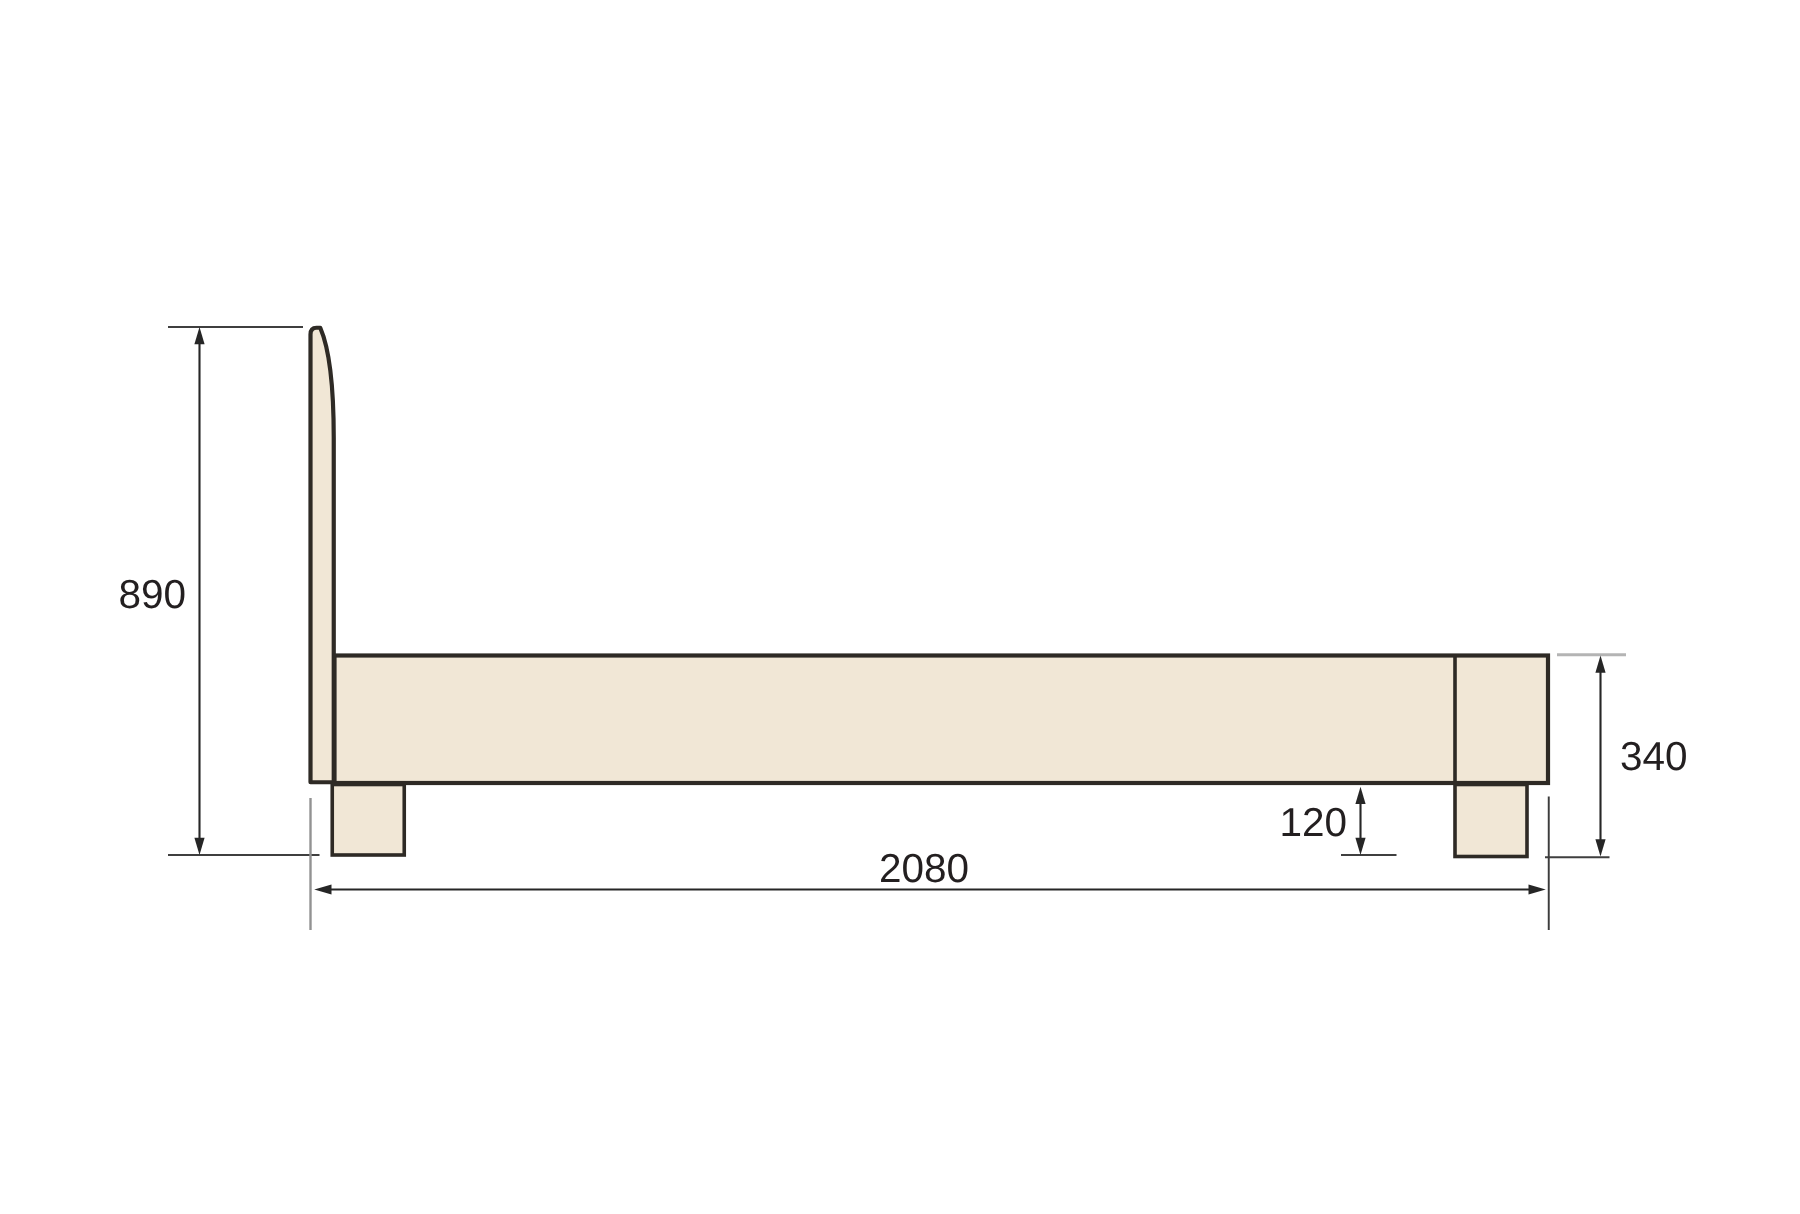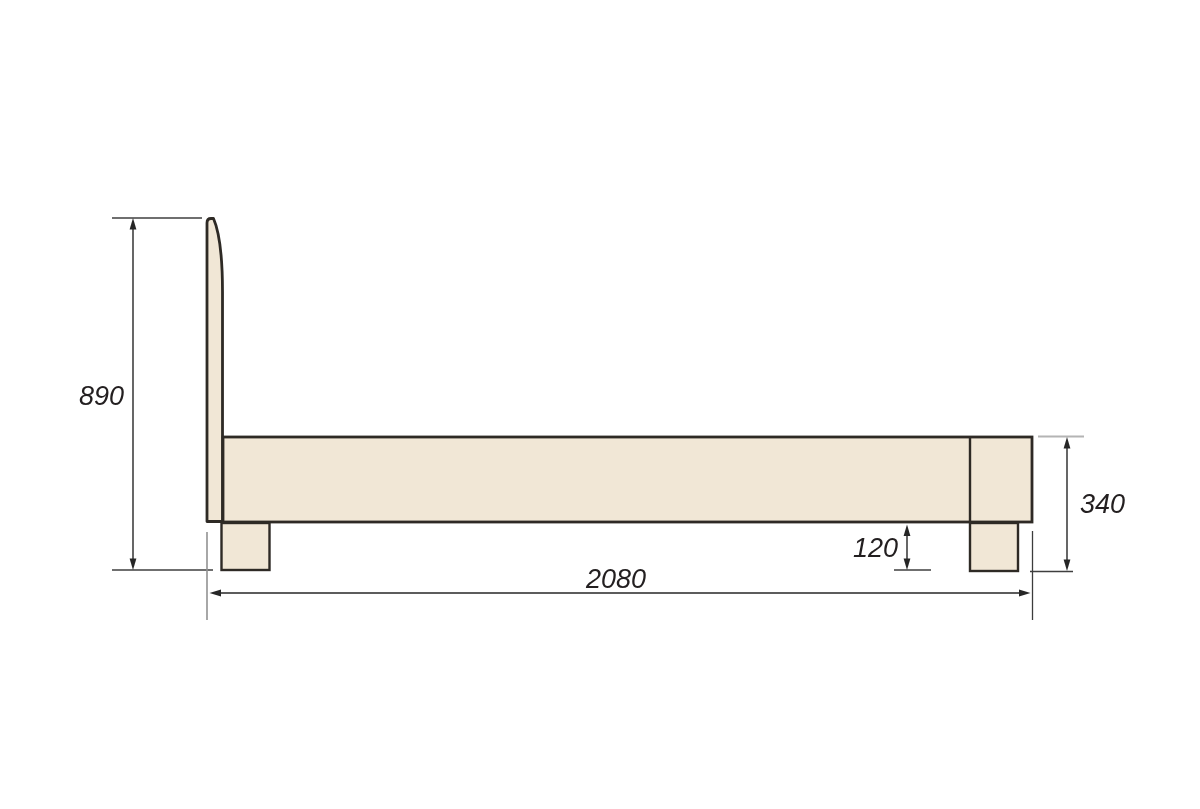--- a/index.html
+++ b/index.html
@@ -6,21 +6,20 @@
     margin: 0;
     padding: 0;
     background: var(--c-background, #ffffff);
   }
   .drawing-wrap {
     width: 1200px;
     height: 809px;
     position: relative;
     background: var(--c-background, #ffffff);
     overflow: hidden;
-    font-style: italic;
   }
   svg {
     display: block;
   }
   svg text {
     font-family: "Liberation Sans", sans-serif;
     font-size: 27px;
     fill: var(--c-text, #231f20);
   }
   .panel {

